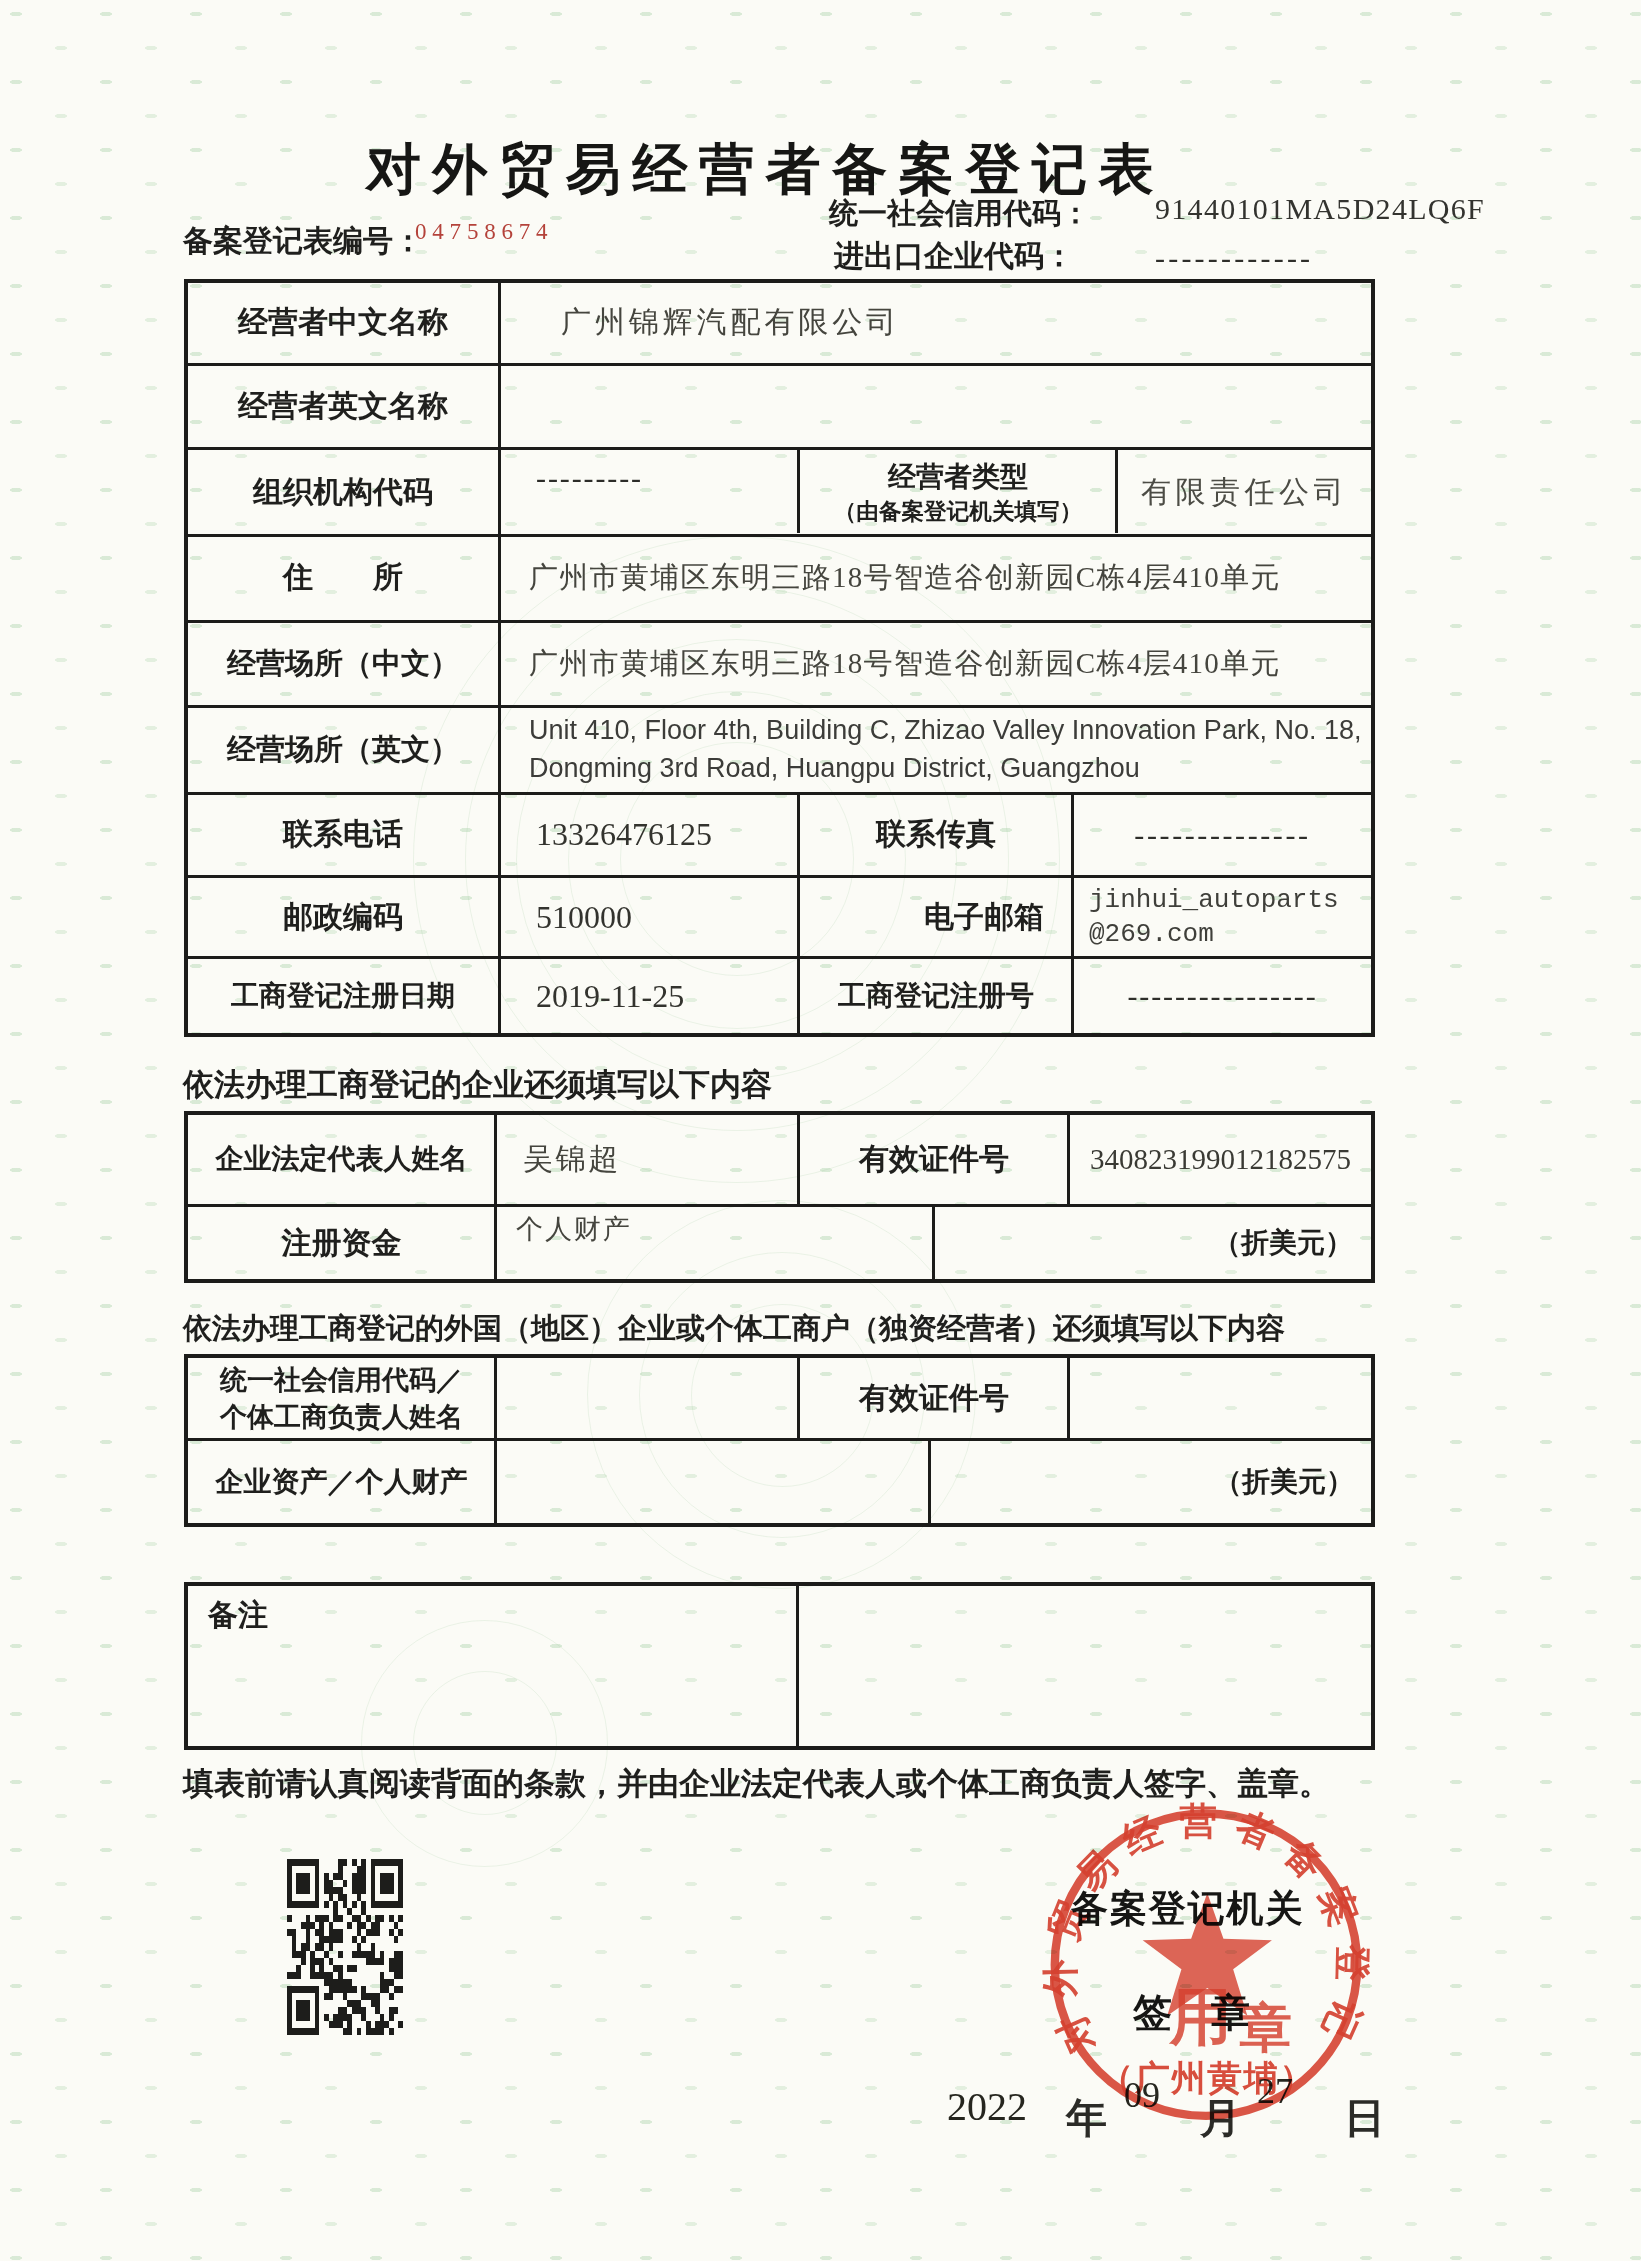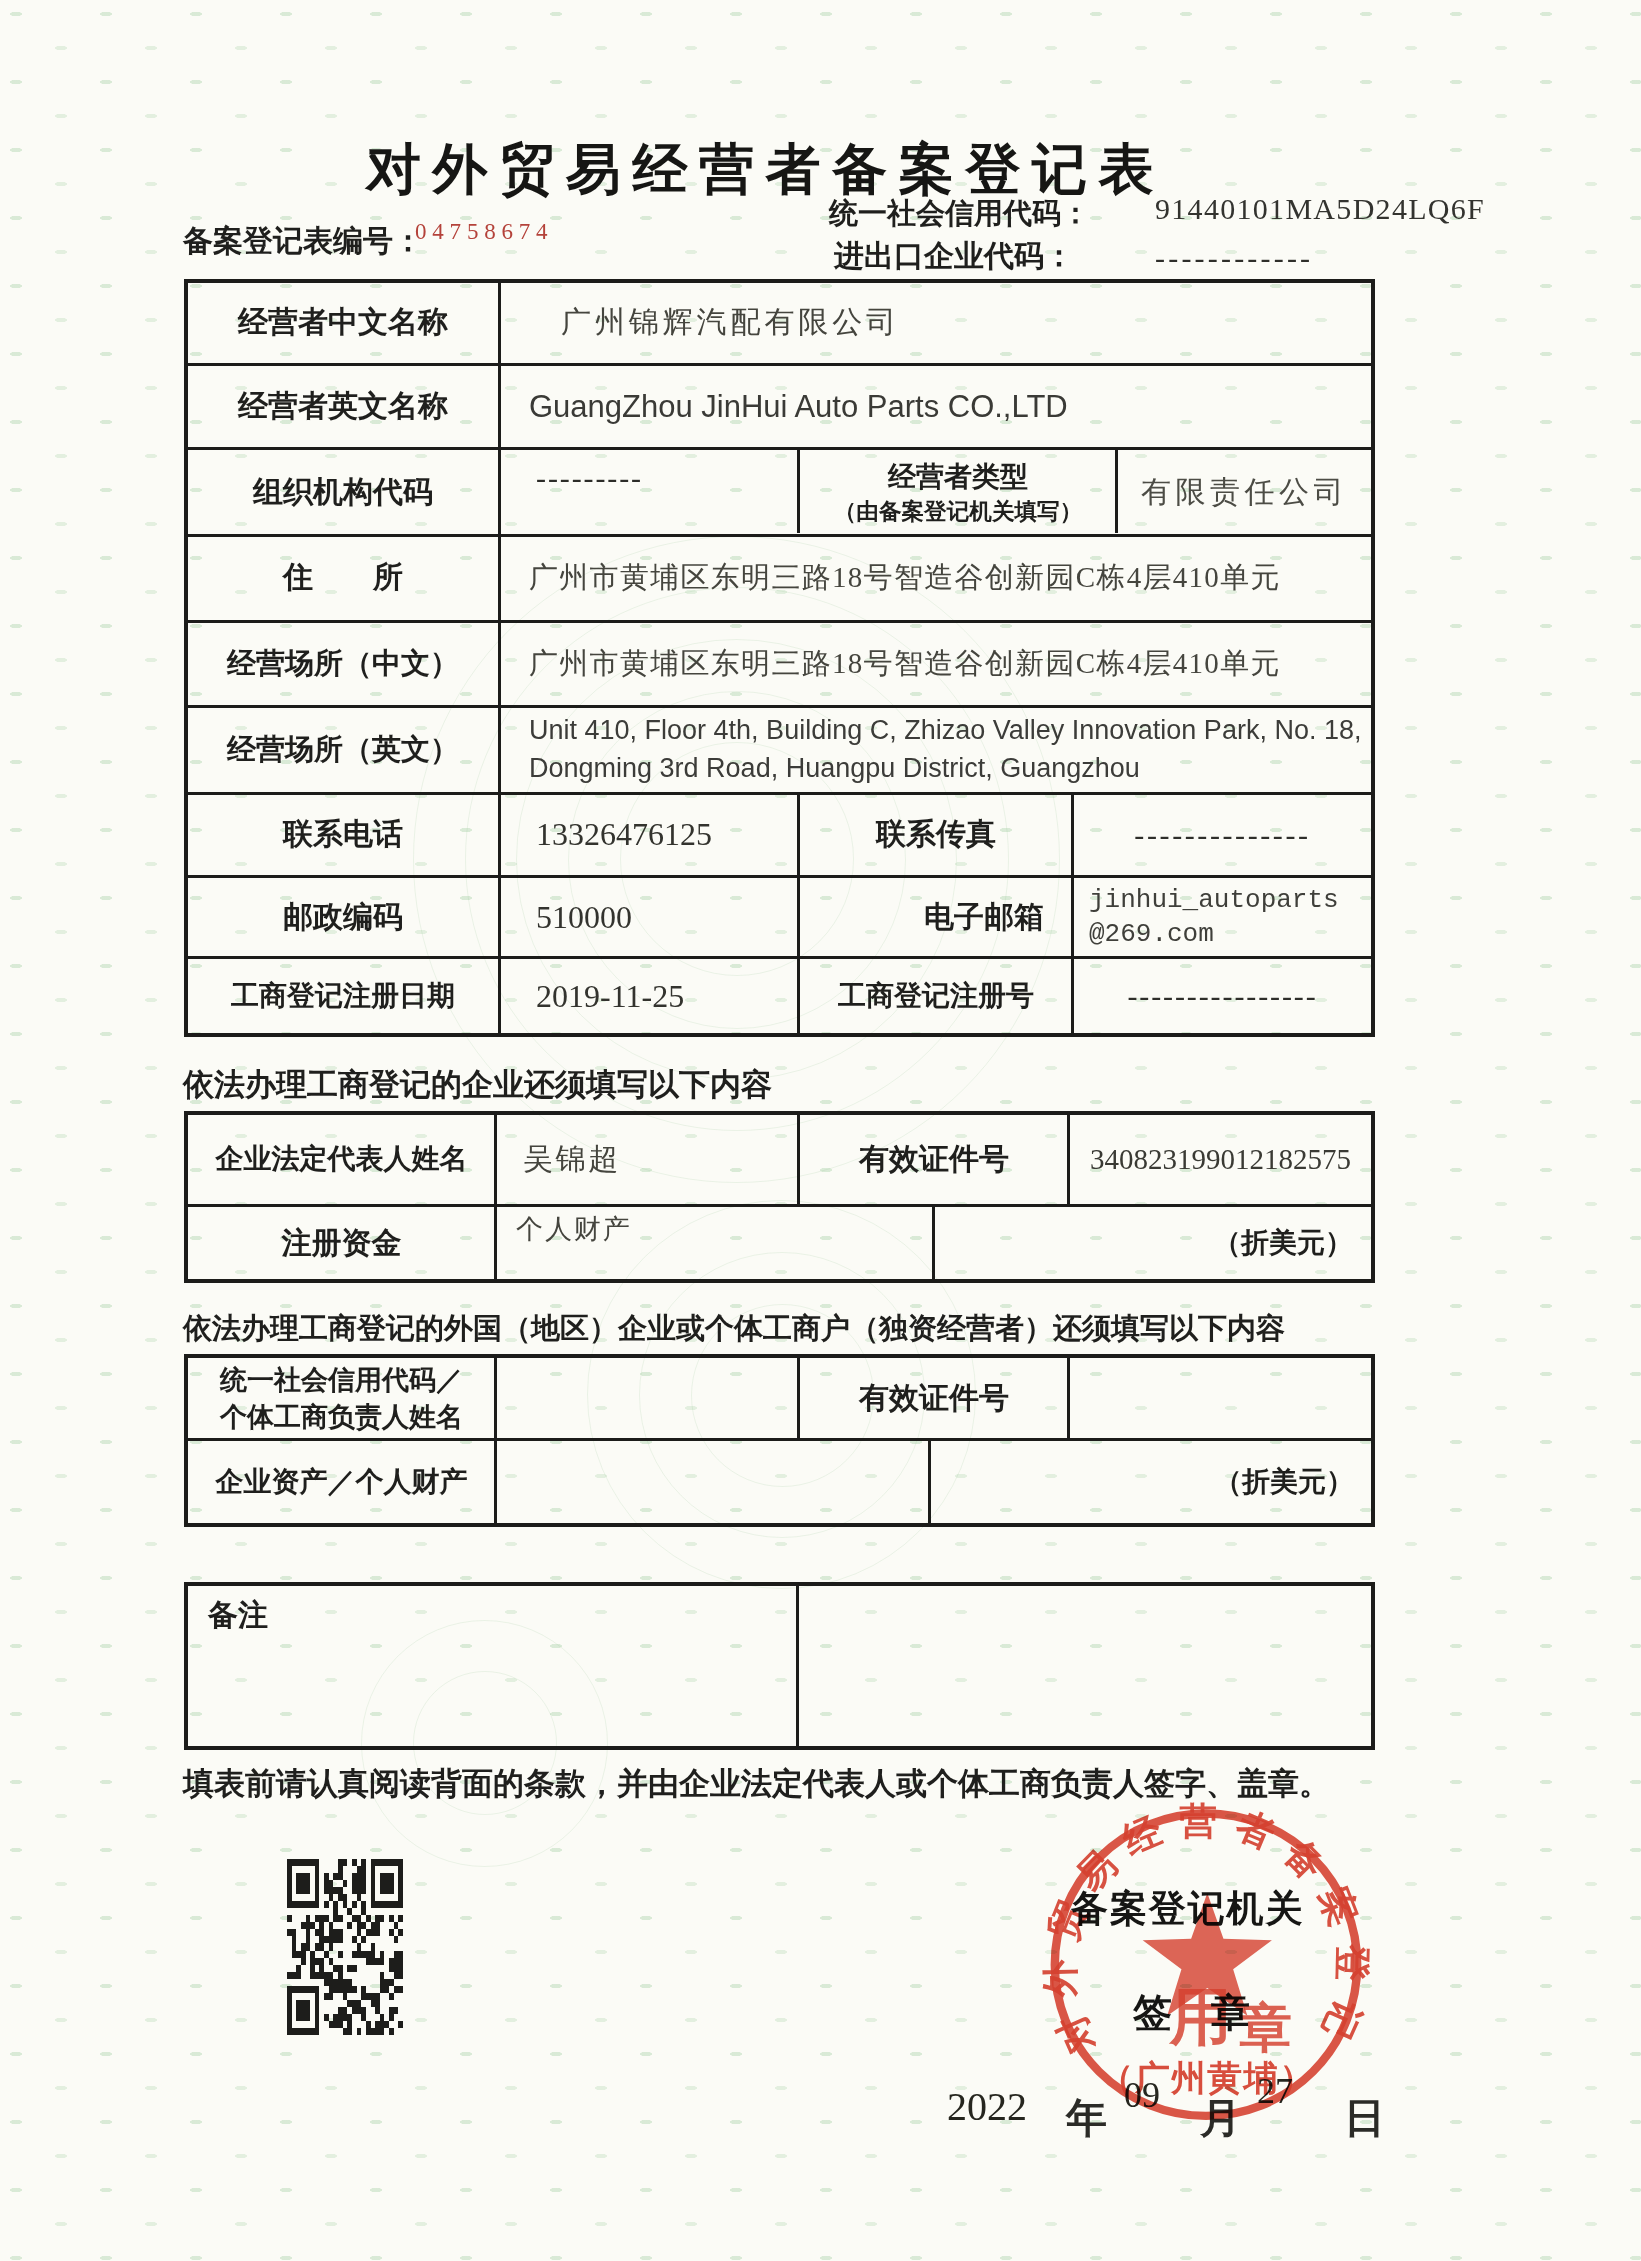--- a/index.html
+++ b/index.html
@@ -76,21 +76,20 @@
     <div class="vline" style="left:797px;top:447px;width:2.6px;height:86px;"></div>
     <div class="vline" style="left:1115px;top:447px;width:2.6px;height:86px;"></div>
     <div class="vline" style="left:797px;top:792px;width:2.6px;height:245px;"></div>
     <div class="vline" style="left:1071px;top:792px;width:2.6px;height:245px;"></div>
   </div>
 
   <div class="cell lbl" style="left:188px;top:282px;width:310px;height:81px;font-size:30px;">经营者中文名称</div>
   <div class="cell left serif faded" style="left:529px;top:282px;width:839px;height:81px;font-size:30px;letter-spacing:3.9px;margin-left:32px;">广州锦辉汽配有限公司</div>
 
   <div class="cell lbl" style="left:188px;top:366px;width:310px;height:81px;font-size:30px;">经营者英文名称</div>
-  <div class="cell left" style="left:529px;top:366px;width:839px;height:81px;font-size:31px;color:#3a3a36;">GuangZhou JinHui Auto Parts CO.,LTD</div>
 
   <div class="cell lbl" style="left:188px;top:450px;width:310px;height:84px;font-size:30px;">组织机构代码</div>
   <div class="cell left serif" style="left:536px;top:445px;width:258px;height:65px;font-size:30px;letter-spacing:1.9px;color:#2c2c28;">---------</div>
   <div class="cell" style="left:800px;top:450px;width:316px;height:84px;flex-direction:column;">
     <div class="lbl" style="font-size:28px;">经营者类型</div>
     <div class="lbl" style="font-size:22.6px;">（由备案登记机关填写）</div>
   </div>
   <div class="cell serif" style="left:1118px;top:450px;width:253px;height:84px;font-size:30px;letter-spacing:4.5px;color:#4c4c45;">有限责任公司</div>
 
   <div class="cell lbl" style="left:188px;top:536px;width:310px;height:83px;font-size:30px;">住　　所</div>

